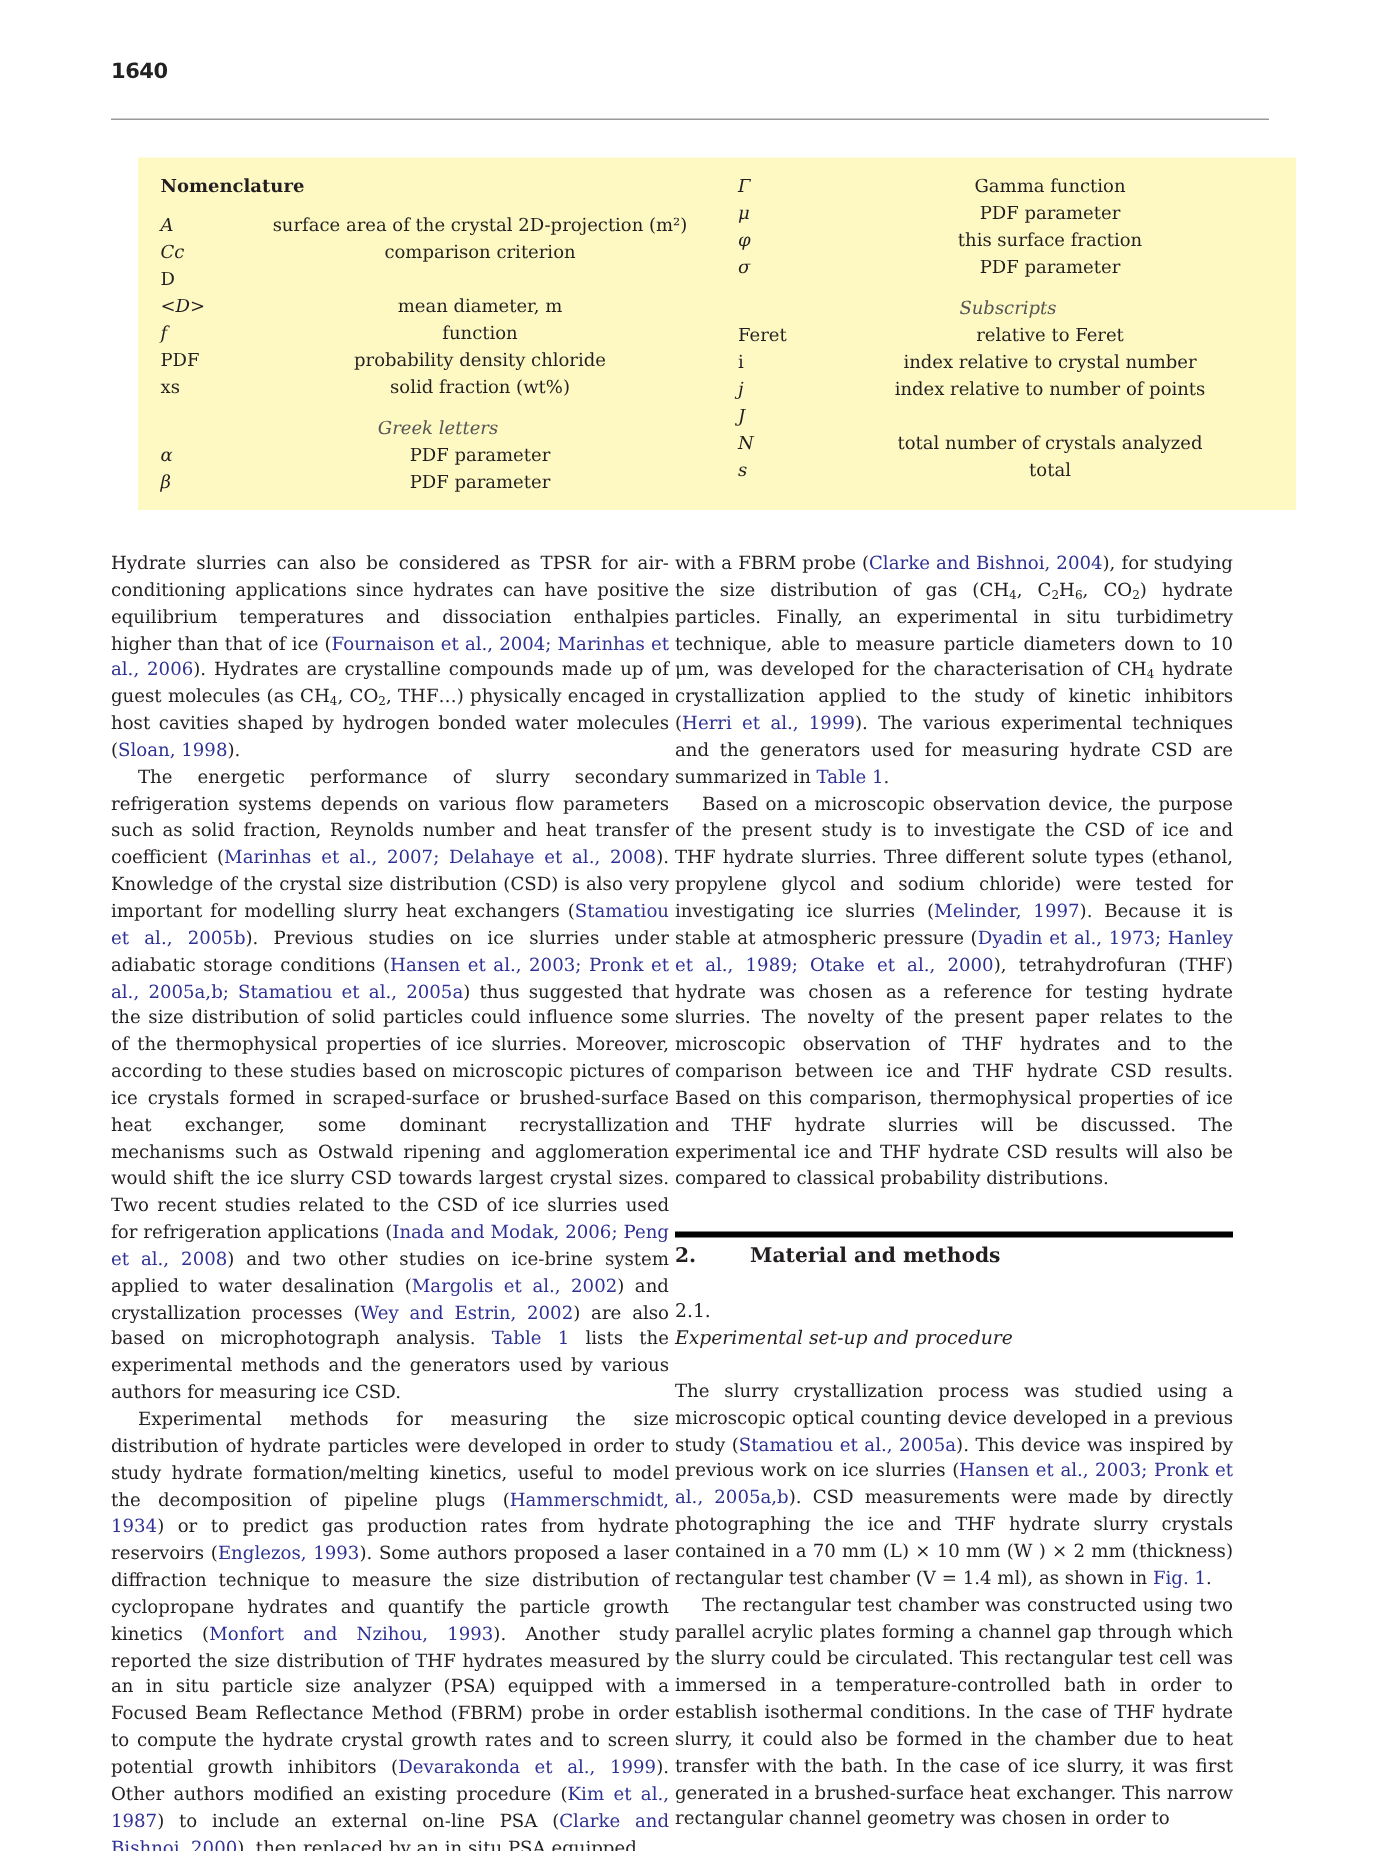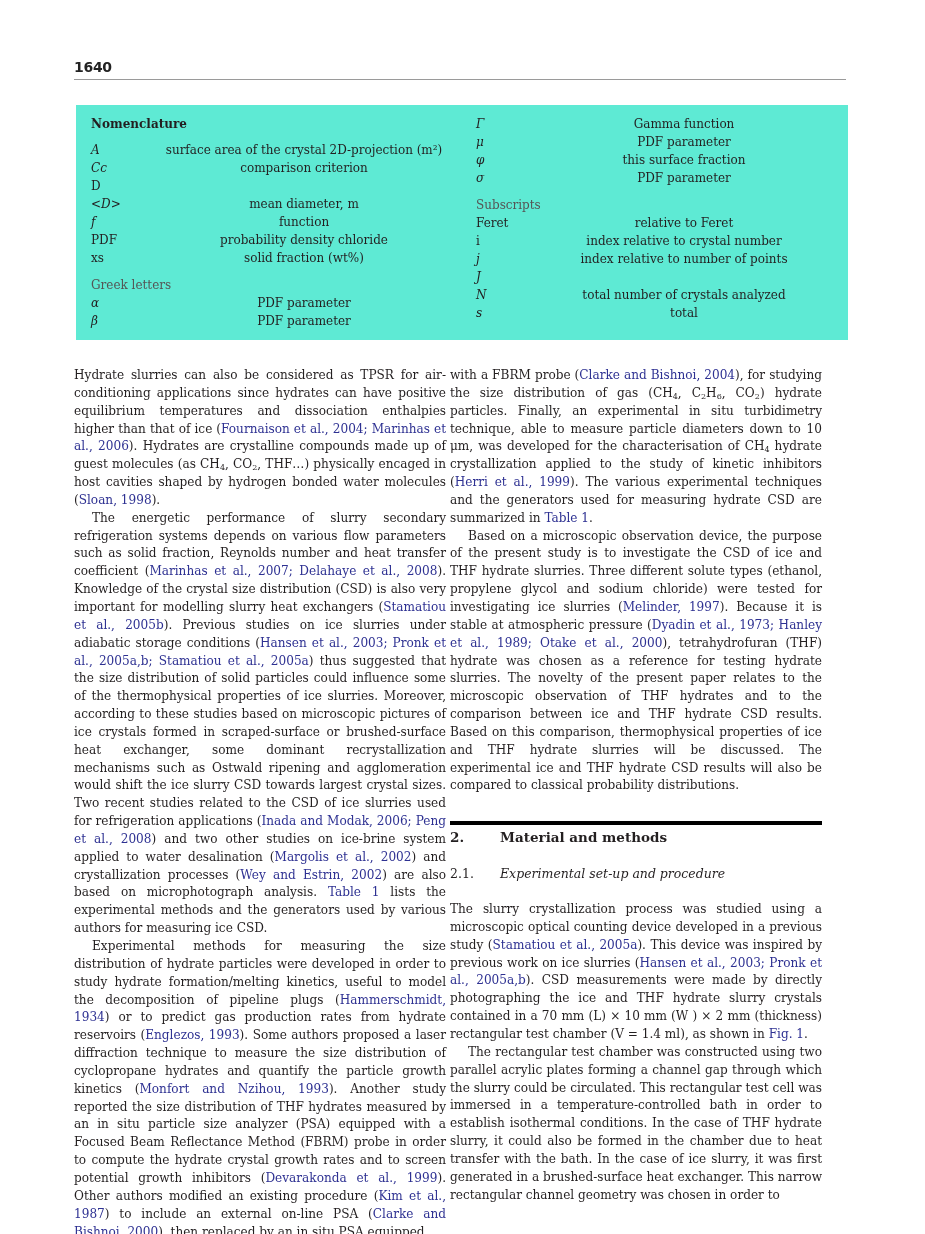--- a/index.html
+++ b/index.html
@@ -1,49 +1,49 @@
 <!DOCTYPE html>
 <html><head>
 <meta charset="utf-8">
 <style>
   html, body { margin: 0; padding: 0; background: #ffffff; }
   body { width: 925px; height: 1234px; position: relative; overflow: hidden;
          font-family: "DejaVu Serif", "Liberation Serif", serif; color: #231f20; }
-  .header { position: absolute; left: 74px; top: 59px; width: 772px; height: 20px; }
+  .header { position: absolute; left: 74px; top: 40px; width: 772px; height: 20px; }
   .page-num { position: absolute; left: 0; top: 0; font-family: "DejaVu Sans", sans-serif;
               font-weight: bold; font-size: 14px; color: #222; letter-spacing: -0.3px; }
   .journal { position: absolute; left: 174px; top: 4px; font-family: "Liberation Serif", serif;
              font-size: 10.5px; letter-spacing: 1.6px; color: #3a3a86; text-transform: uppercase;
              font-variant: small-caps; }
   .header-rule { position: absolute; left: 74px; top: 79px; width: 772px; height: 1px; background: #9a9a9a; }
 
-  .nomen { position: absolute; left: 76px; top: 105px; width: 772px; height: 235px; background: #5eead4; }
+  .nomen { position: absolute; left: 92px; top: 105px; width: 772px; height: 235px; background: #fef9c3; }
   .nomen-col { position: absolute; top: 10px; font-size: 12px; line-height: 18px; }
   .nomen-left { left: 15px; width: 370px; }
   .nomen-right { left: 400px; width: 360px; }
   .nomen-title { font-weight: bold; font-size: 12px; margin-bottom: 8px; }
   .nrow { display: flex; height: 18px; }
   .sym { width: 56px; flex: none; }
   .sym.it { font-style: italic; }
   .def { flex: 1; text-align: center; }
-  .subhead { color: #555; margin-top: 9px; height: 18px; }
+  .subhead { font-style: italic; color: #555; margin-top: 9px; height: 18px; text-align: center; }
 
   .col { position: absolute; top: 367px; width: 372px; font-size: 12.1px; line-height: 17.85px;
          text-align: justify; }
   .col-left { left: 74px; }
   .col-right { left: 450px; }
   .col p { margin: 0; }
   .col p.ind { text-indent: 18px; }
   .cite { color: #2e3192; }
   sub { font-size: 8px; line-height: 0; vertical-align: -2px; }
 
   .sec-rule { height: 4px; background: #000; margin-top: 26px; }
   .sec-head { font-weight: bold; font-size: 13.5px; margin-top: 4px; height: 24px; display: flex; text-align: left; }
   .sec-num { width: 50px; flex: none; }
-  .subsec-head { font-style: italic; font-size: 12.5px; margin-top: 12px; margin-bottom: 18px; display: flex; text-align: left; }
+  .subsec-head { font-style: italic; font-size: 12.5px; margin-top: 12px; margin-bottom: 18px; display: flex; text-align: left; flex-direction: column; }
   .subsec-num { width: 50px; flex: none; font-style: normal; }
 </style>
 </head>
 <body>
 
 <div class="header">
   <span class="page-num">1640</span>
 </div>
 <div class="header-rule"></div>
 

